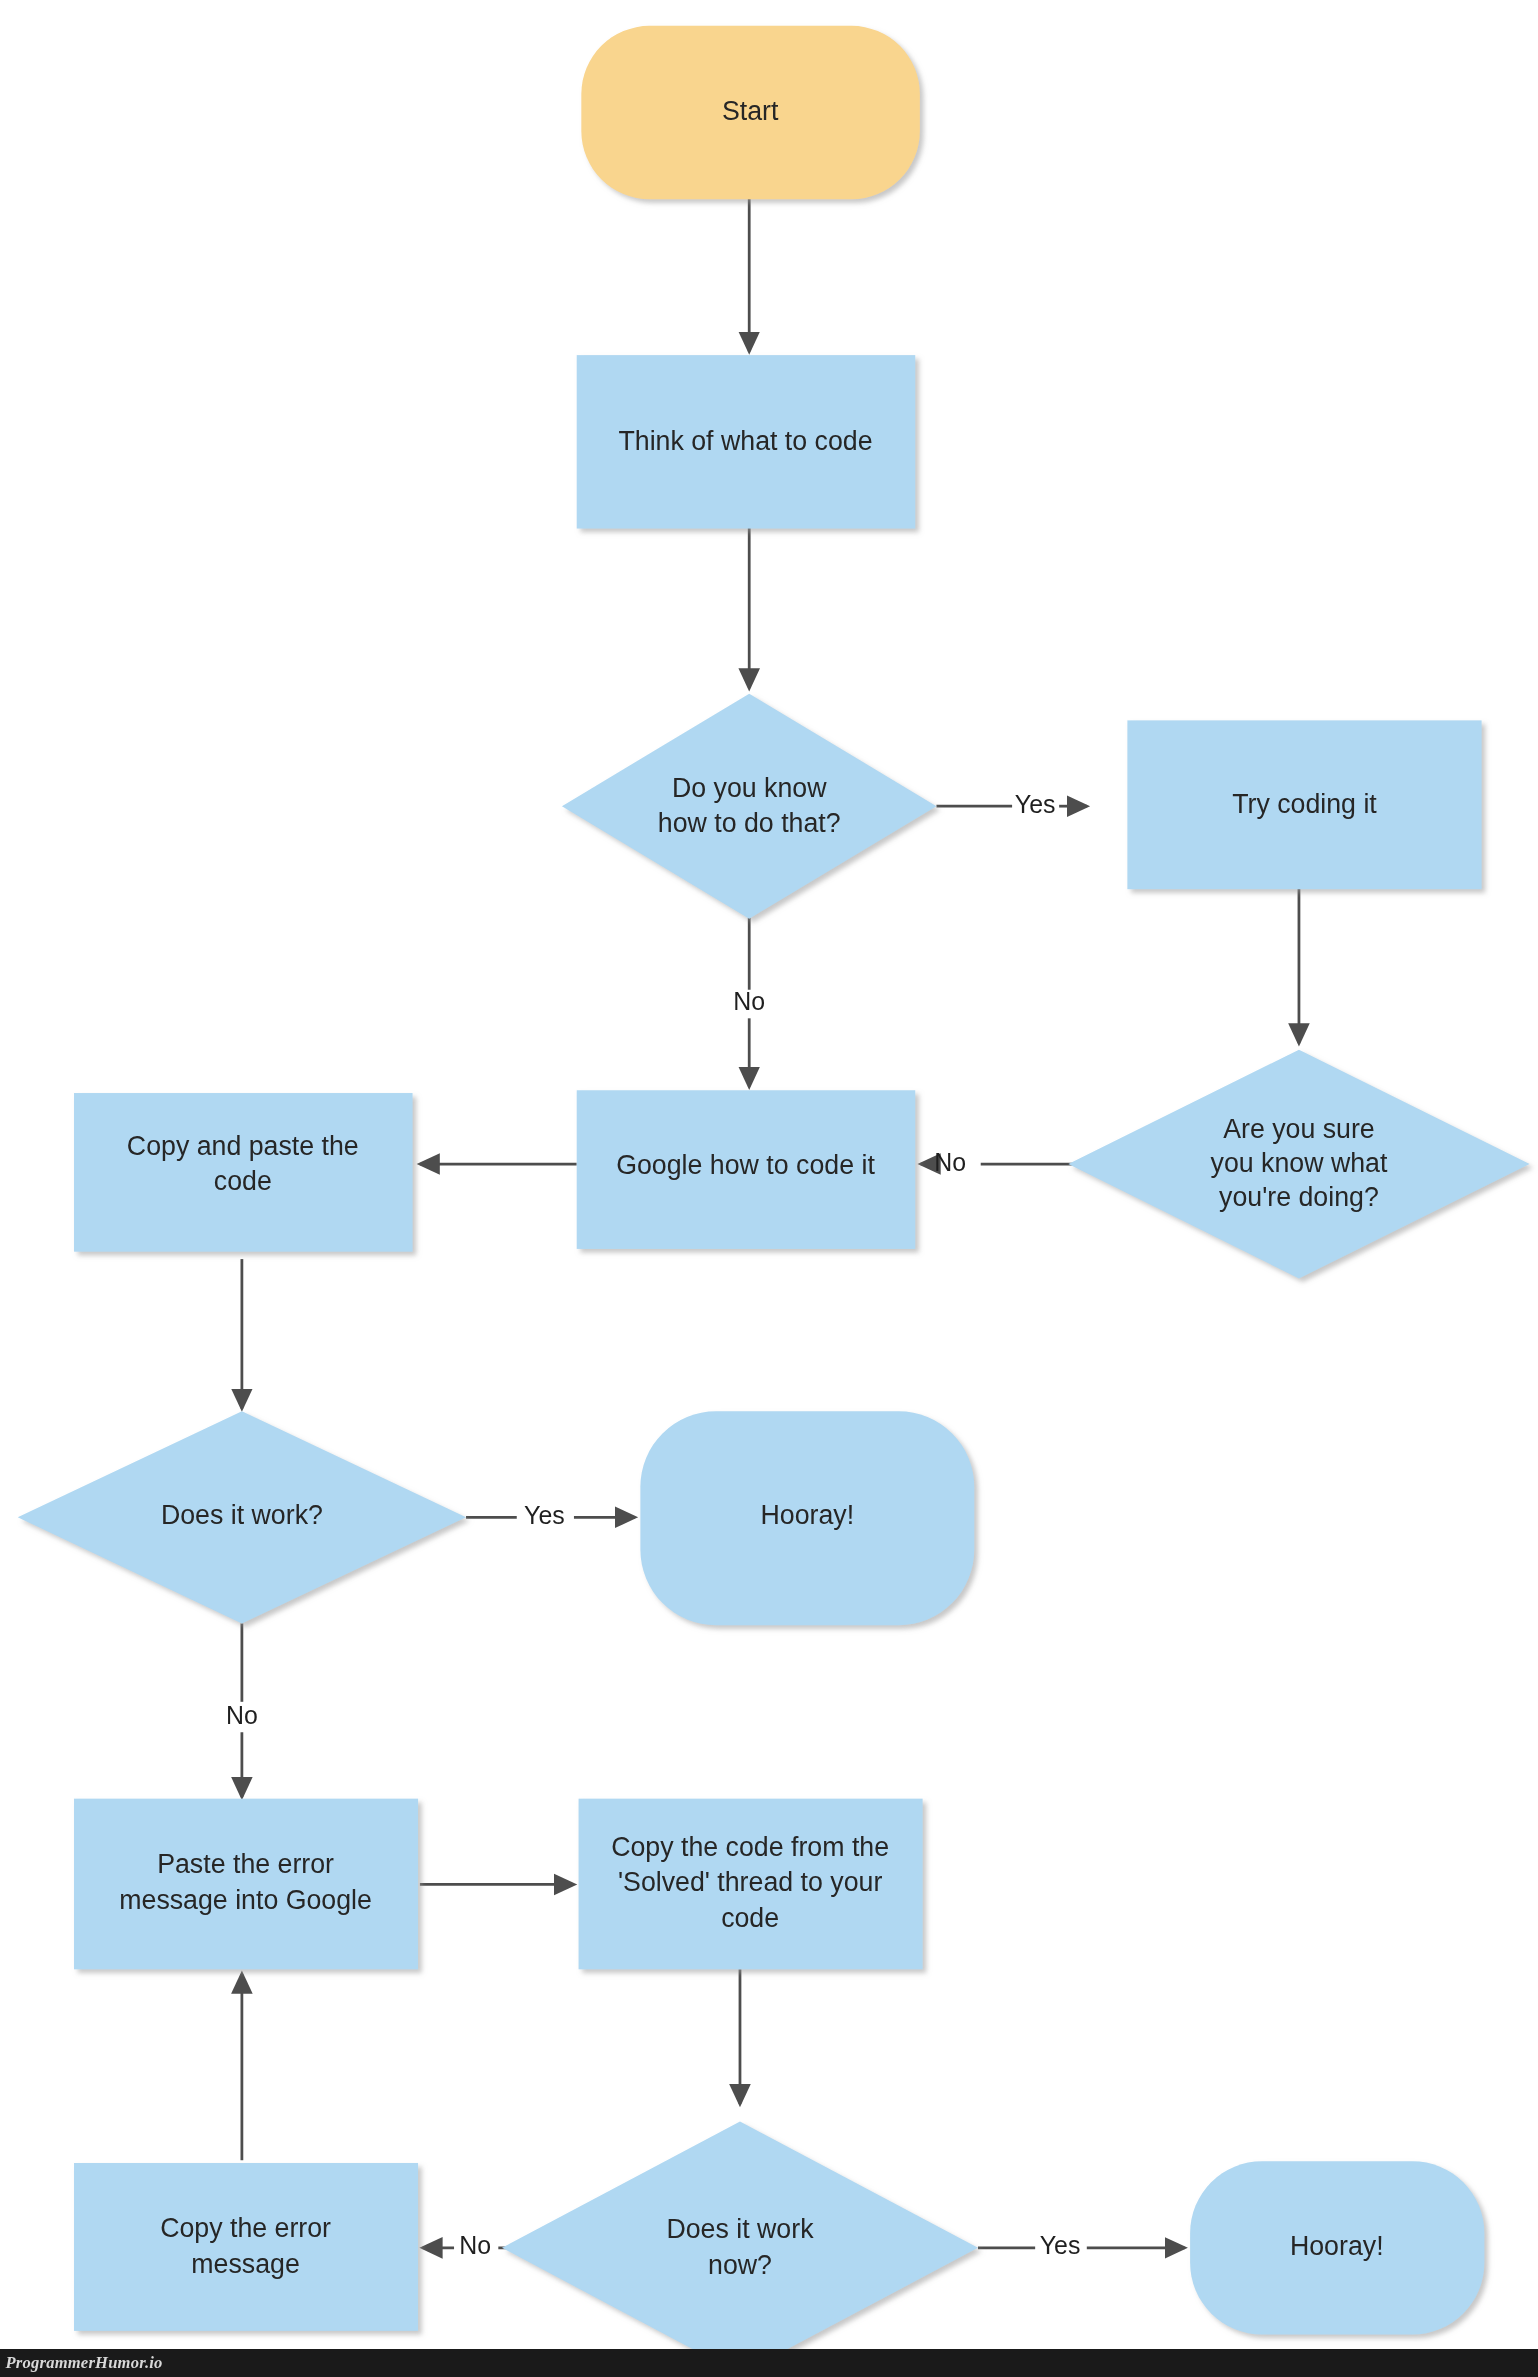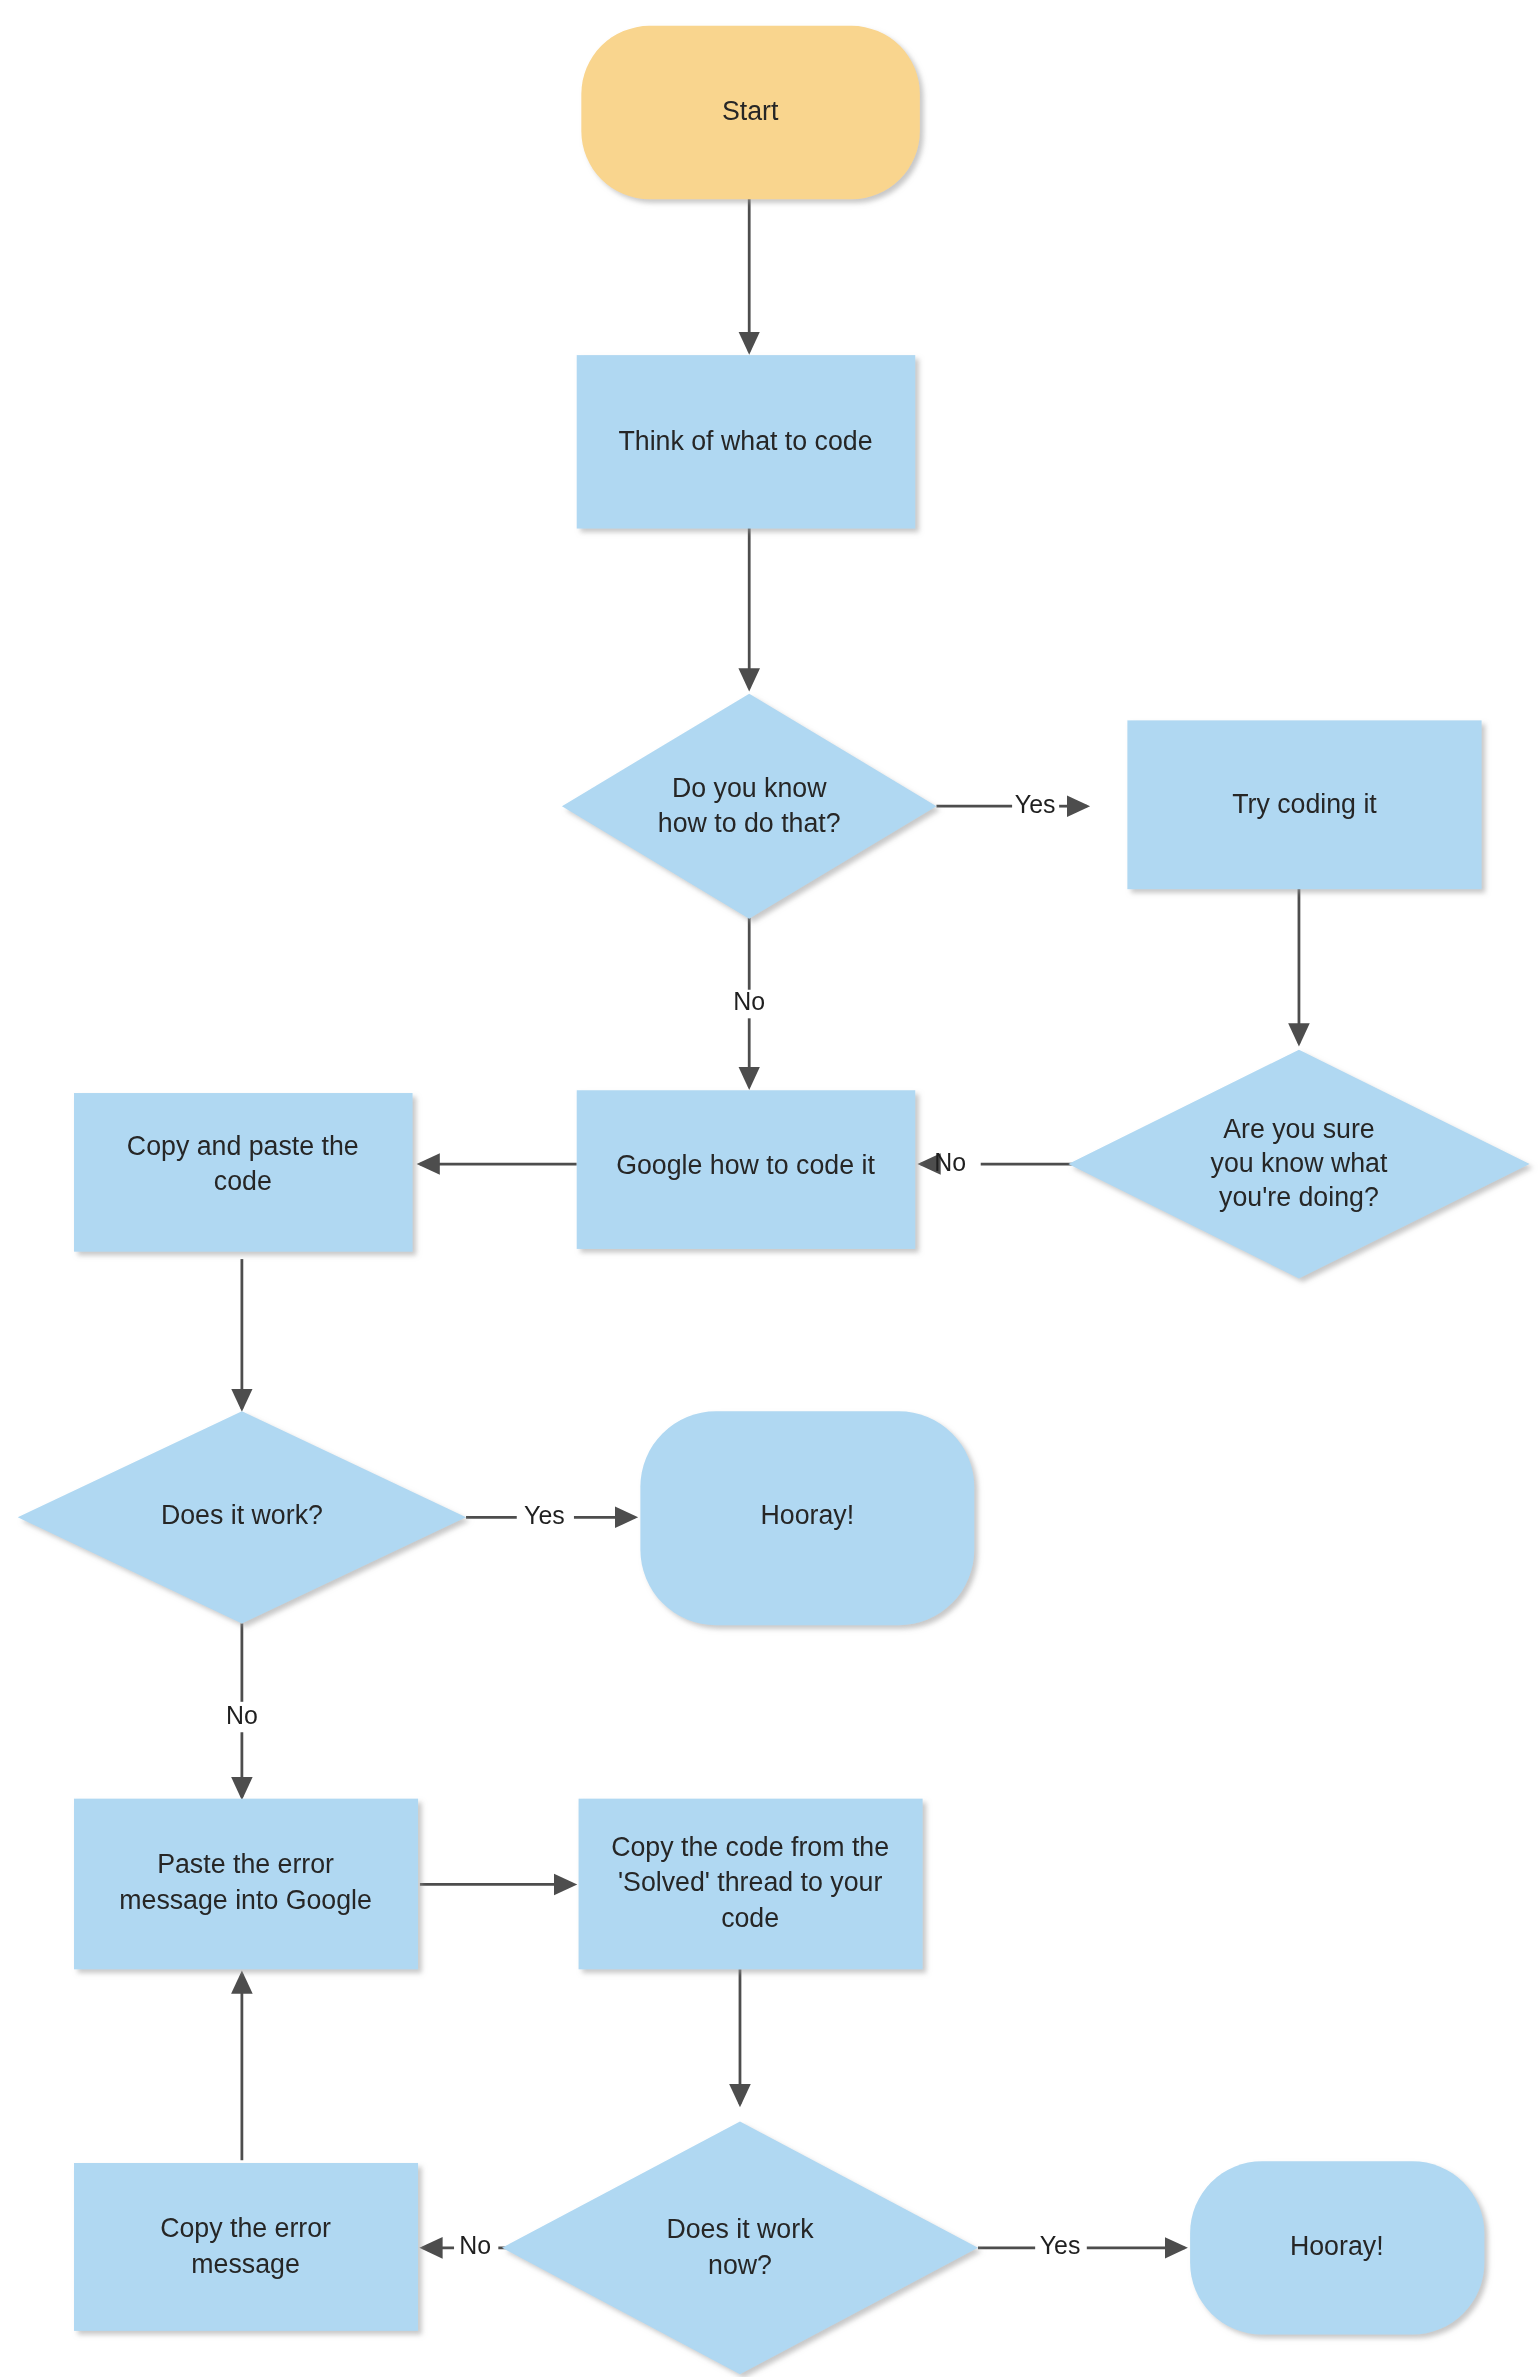--- a/index.html
+++ b/index.html
@@ -203,14 +203,17 @@
       <text class="edge-label" x="1122" y="874">Yes</text>
       <text class="edge-label" x="812" y="1088">No</text>
       <text class="edge-label" x="1030" y="1262">No</text>
       <text class="edge-label" x="590" y="1645">Yes</text>
       <text class="edge-label" x="262" y="1862">No</text>
       <text class="edge-label" x="1149" y="2437">Yes</text>
       <text class="edge-label" x="515" y="2437">No</text>
     </g>
   </svg>
 
+  <div class="footer-bar">
+    <div class="footer-text">ProgrammerHumor.io</div>
+  </div>
 </div>
 
 
 </body></html>

